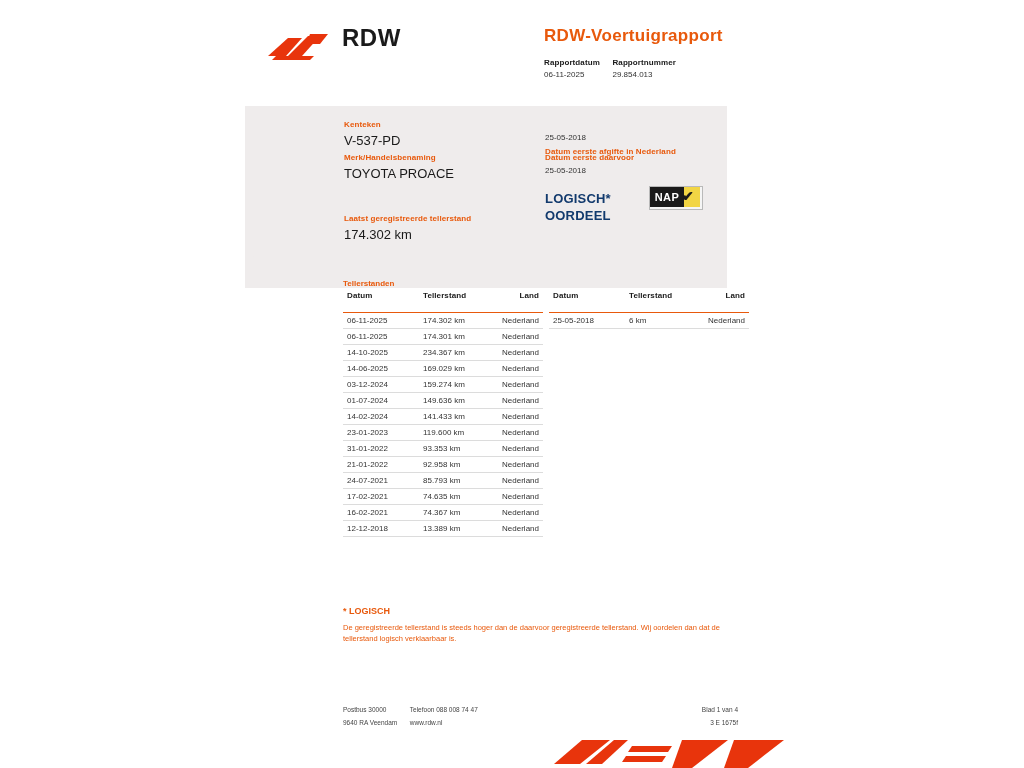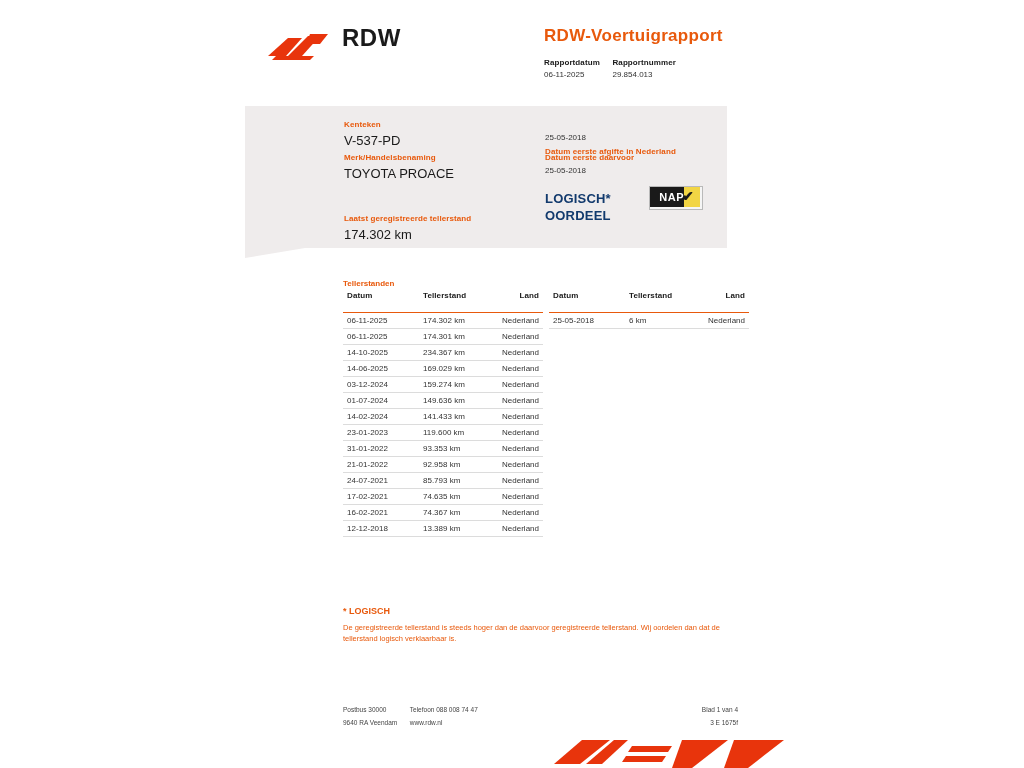--- a/index.html
+++ b/index.html
@@ -75,21 +75,21 @@
     color: #333;
     margin-top: 3px;
   }
 
   
   .summary {
     position: absolute;
     left: 241px;
     top: 106px;
     width: 482px;
-    height: 142px;
+    height: 182px;
     background: #efecec;
   }
   .summary-notch {
     position: absolute;
     left: 241px;
     top: 248px;
     width: 0; height: 0;
     border-top: 10px solid #efecec;
     border-right: 60px solid transparent;
   }
@@ -130,21 +130,21 @@
     border: 1px solid #b9b9b9;
   }
   .nap-left {
     position: absolute;
     left: 0; top: 0;
     width: 34px; height: 20px;
     background: #1a1a1a;
     color: #ffffff;
     font-size: 11px;
     font-weight: bold;
-    text-align: right;
+    text-align: center;
     line-height: 20px;
     letter-spacing: 0.5px;
   }
   .nap-right {
     position: absolute;
     left: 34px; top: 0;
     width: 16px; height: 20px;
     background: #f2d544;
   }
   .nap-check {

